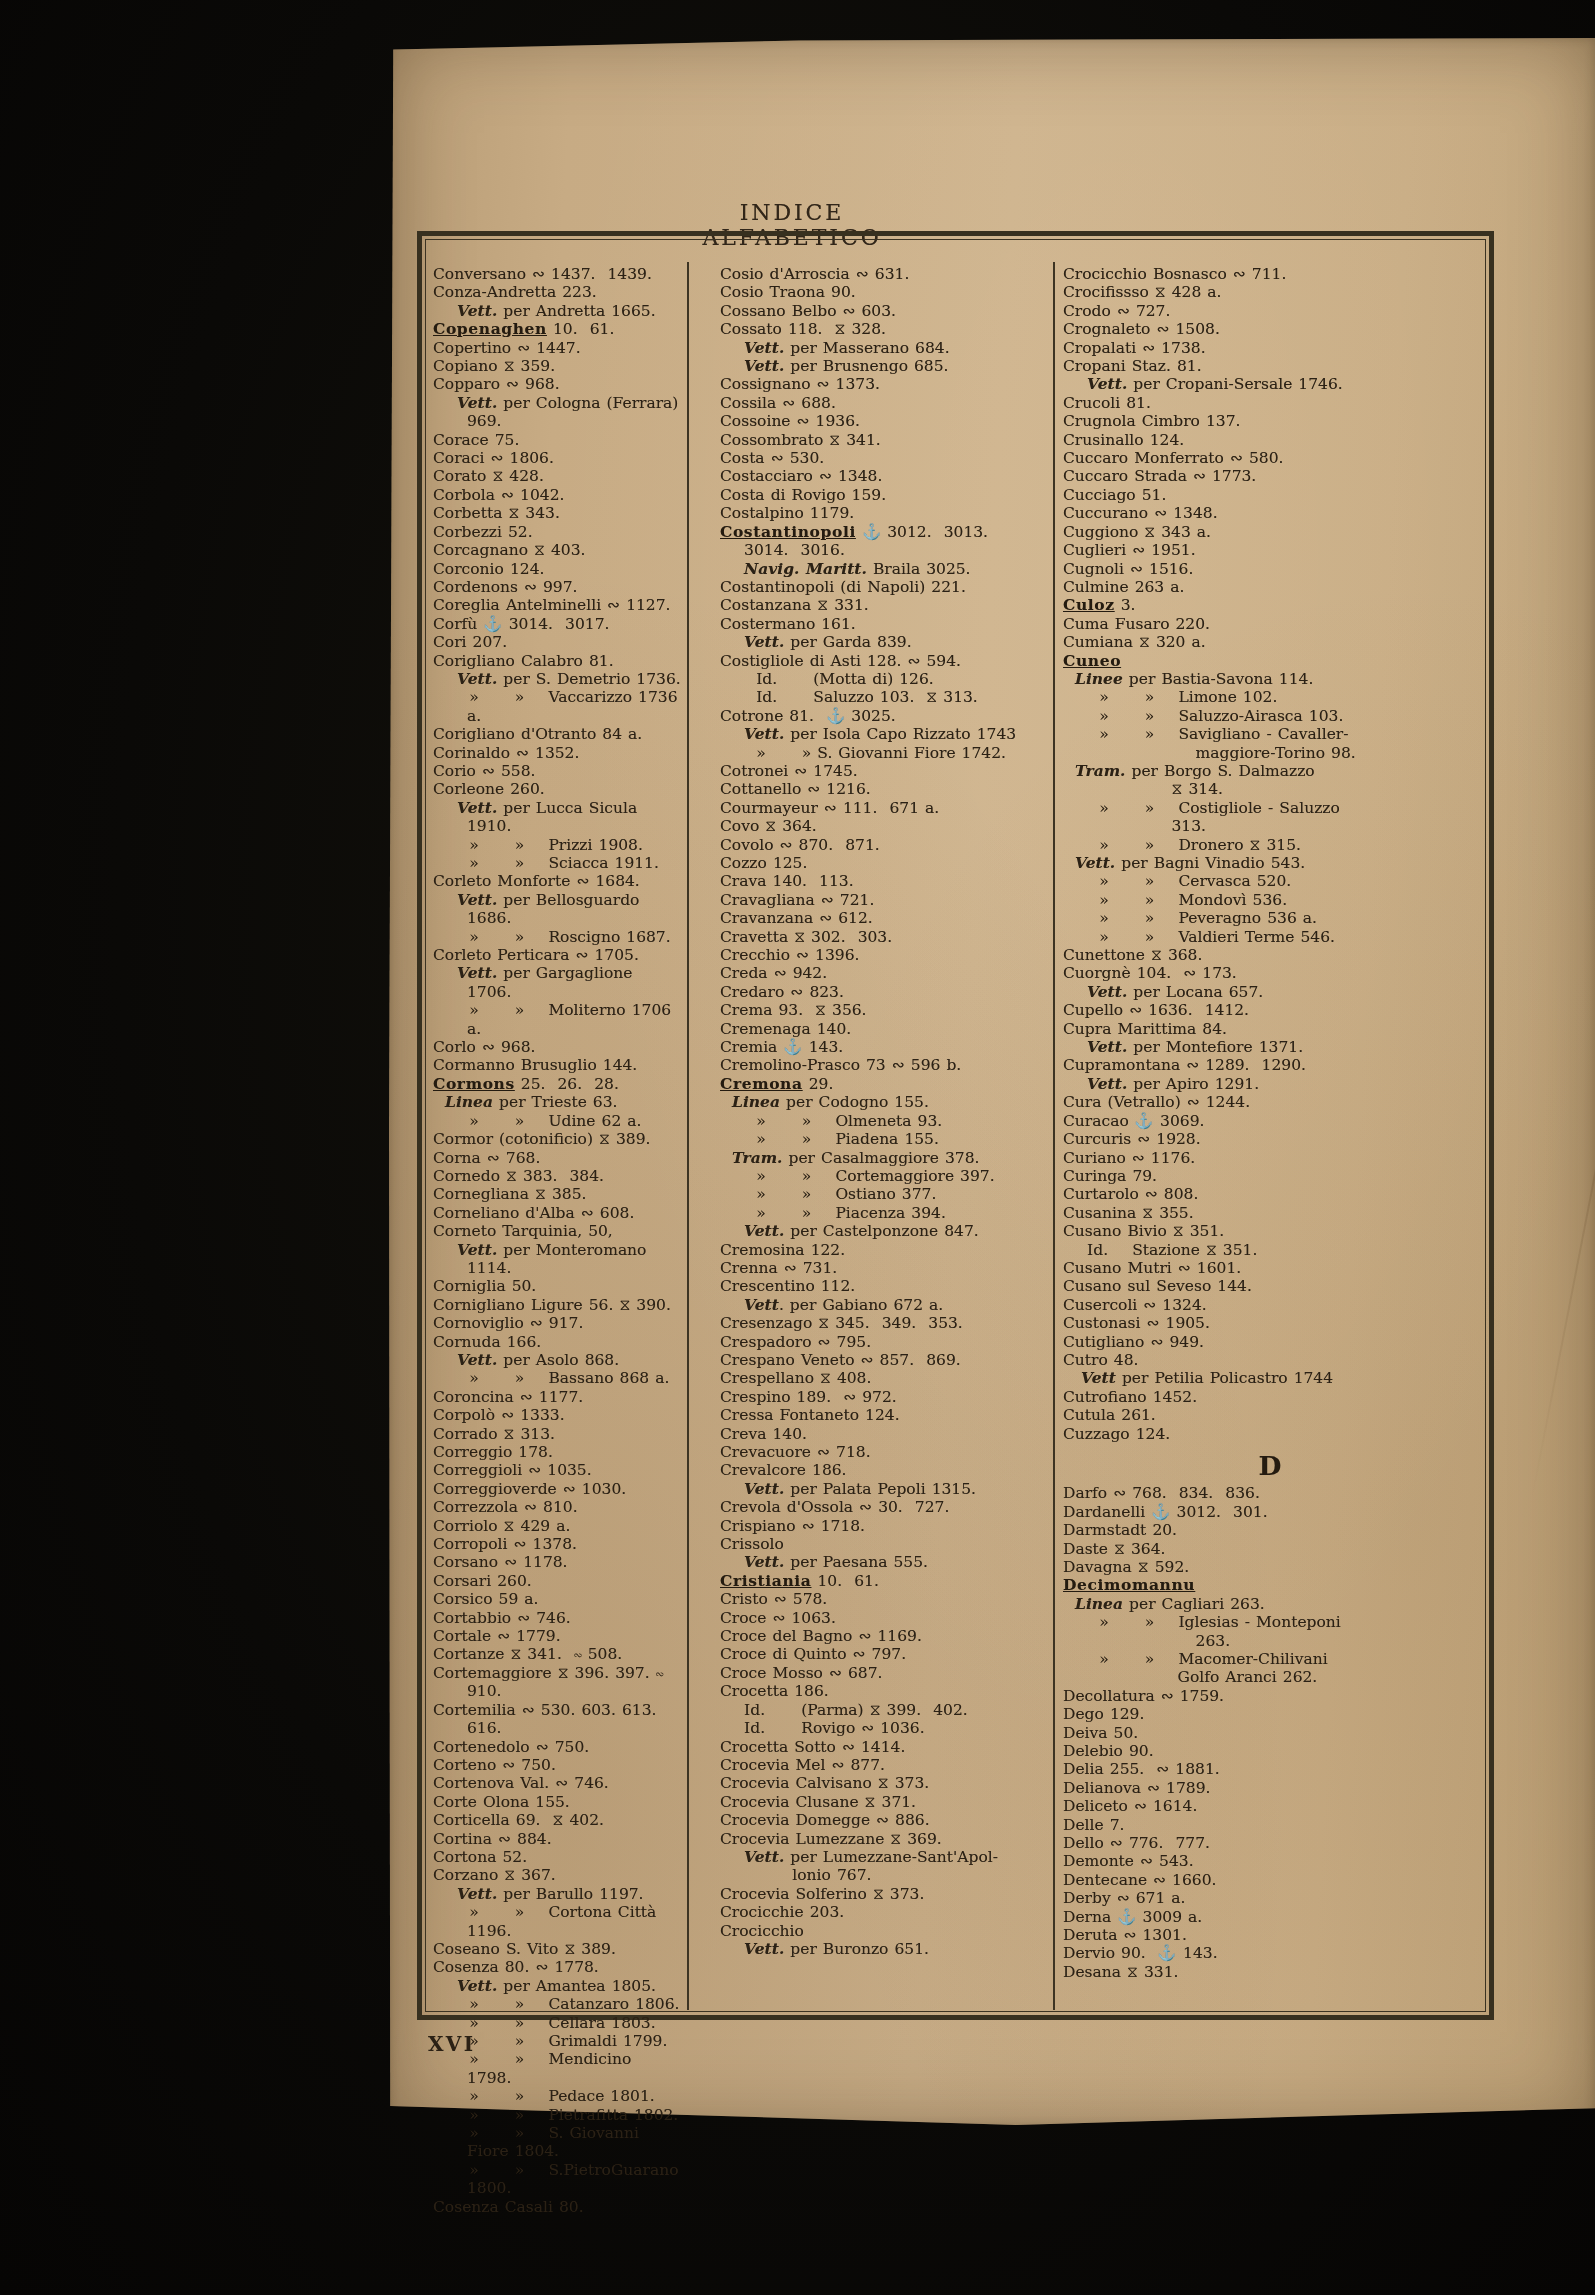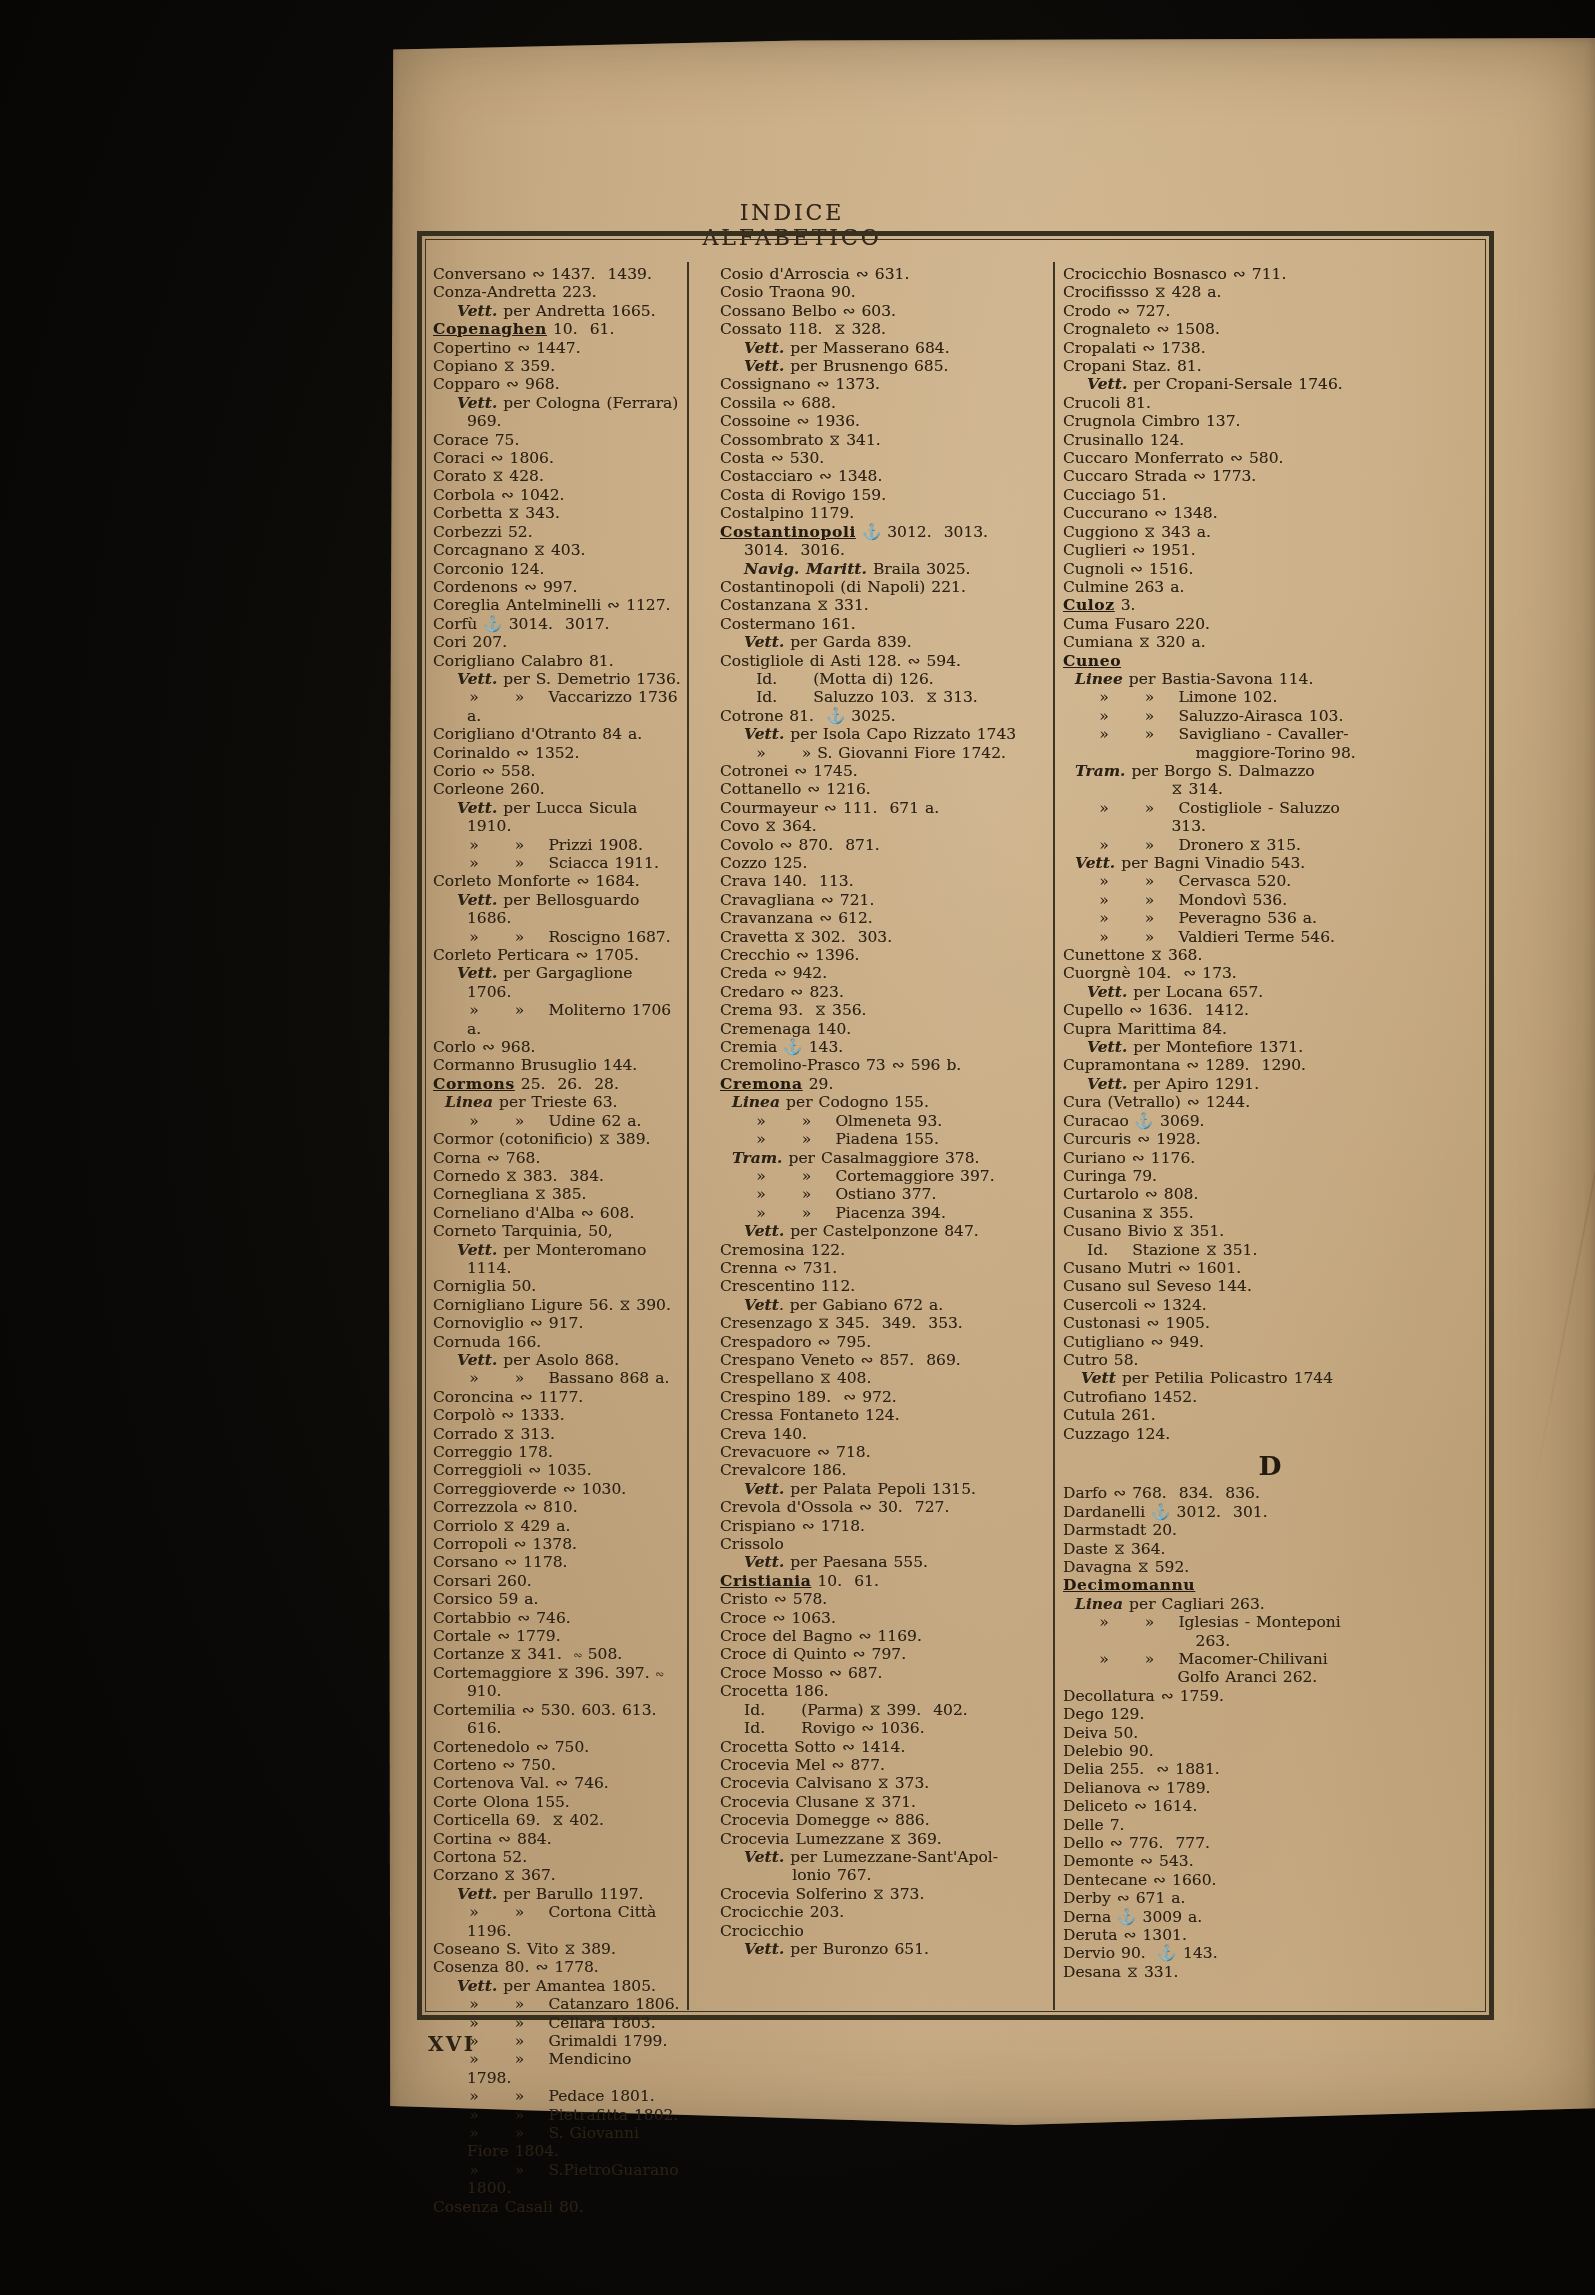--- a/index.html
+++ b/index.html
@@ -303,21 +303,21 @@
       <div class="line">Curinga 79.</div>
       <div class="line">Curtarolo ∾ 808.</div>
       <div class="line">Cusanina ⧖ 355.</div>
       <div class="line">Cusano Bivio ⧖ 351.</div>
       <div class="line">    Id.    Stazione ⧖ 351.</div>
       <div class="line">Cusano Mutri ∾ 1601.</div>
       <div class="line">Cusano sul Seveso 144.</div>
       <div class="line">Cusercoli ∾ 1324.</div>
       <div class="line">Custonasi ∾ 1905.</div>
       <div class="line">Cutigliano ∾ 949.</div>
-      <div class="line">Cutro 58.</div>
+      <div class="line">Cutro 48.</div>
       <div class="line">   <span class="lead-i">Vett</span> per Petilia Policastro 1744</div>
       <div class="line">Cutrofiano 1452.</div>
       <div class="line">Cutula 261.</div>
       <div class="line">Cuzzago 124.</div>
       <div class="line letter">D</div>
       <div class="line">Darfo ∾ 768.  834.  836.</div>
       <div class="line">Dardanelli ⚓ 3012.  301.</div>
       <div class="line">Darmstadt 20.</div>
       <div class="line">Daste ⧖ 364.</div>
       <div class="line">Davagna ⧖ 592.</div>

